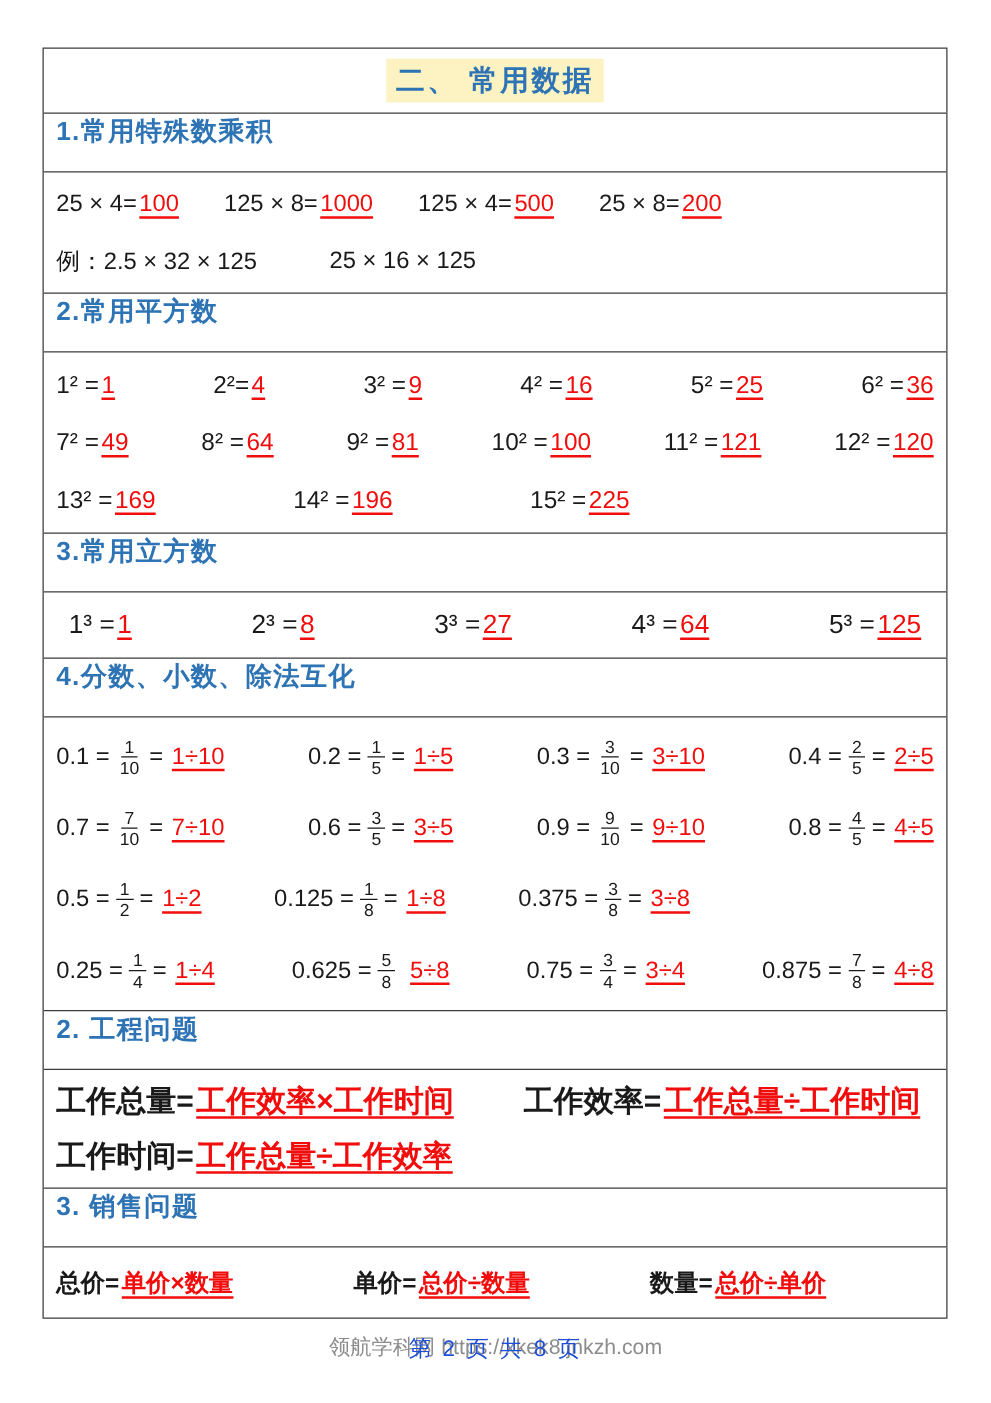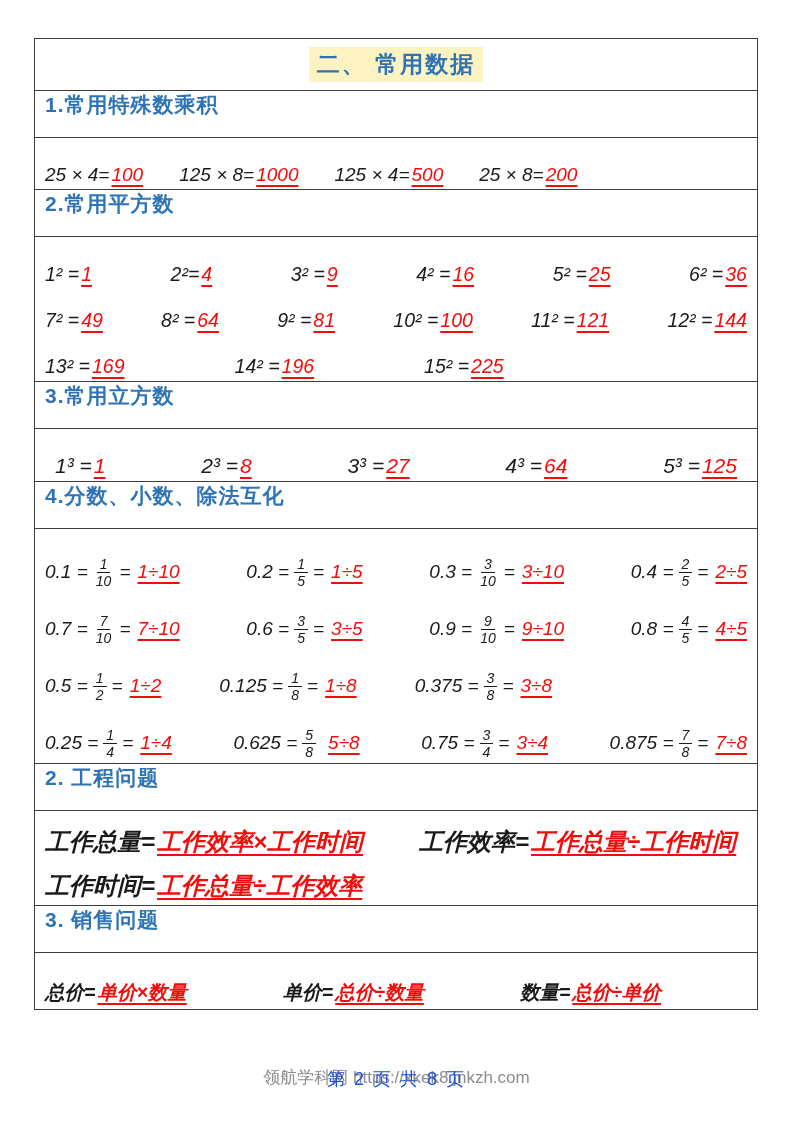--- a/index.html
+++ b/index.html
@@ -43,21 +43,21 @@
     height: 47px;
     display: flex;
     align-items: flex-start;
     color: var(--header_blue, #2E74B5);
     font-weight: bold;
     font-size: 21px;
     letter-spacing: 1px;
   }
 
   .content { padding: 3px 10px; }
-  .line { display: flex; align-items: flex-end; font-style: italic; }
+  .line { display: flex; align-items: center; }
 
   .eq { display: inline-flex; align-items: baseline; white-space: nowrap; }
   .ans {
     color: var(--answer_red, #F20D0D);
     text-decoration: underline;
     text-decoration-thickness: 1.5px;
     text-underline-offset: 4px;
     margin-left: 2px;
   }
 
@@ -125,20 +125,24 @@
           </span>
         <span class="eq">
             <span>125 × 4=</span>
             <span class="ans">500</span>
           </span>
         <span class="eq">
             <span>25 × 8=</span>
             <span class="ans">200</span>
           </span>
       </div>
+      <div class="line example-line">
+        <span>例：2.5 × 32 × 125</span>
+        <span class="example-second">25 × 16 × 125</span>
+      </div>
     </div>
 
     <div class="trow header-row">
       <span>2.常用平方数</span>
     </div>
 
     <div class="trow content">
       <div class="line squares-line spread">
         <span class="eq">
             <span>1² = </span>
@@ -181,21 +185,21 @@
         <span class="eq">
             <span>10² = </span>
             <span class="ans">100</span>
           </span>
         <span class="eq">
             <span>11² = </span>
             <span class="ans">121</span>
           </span>
         <span class="eq">
             <span>12² = </span>
-            <span class="ans">144</span>
+            <span class="ans">120</span>
           </span>
       </div>
       <div class="line squares-line gap-large">
         <span class="eq">
             <span>13² = </span>
             <span class="ans">169</span>
           </span>
         <span class="eq">
             <span>14² = </span>
             <span class="ans">196</span>
@@ -374,21 +378,21 @@
             <span>=</span>
             <span class="ans">3÷4</span>
           </span>
         <span class="feq">
             <span>0.875 =</span>
             <span class="frac">
               <span class="num">7</span>
               <span class="den">8</span>
             </span>
             <span>=</span>
-            <span class="ans">7÷8</span>
+            <span class="ans">4÷8</span>
           </span>
       </div>
     </div>
 
     <div class="trow header-row">
       <span>2. 工程问题</span>
     </div>
 
     <div class="trow content">
       <div class="line work-line">

